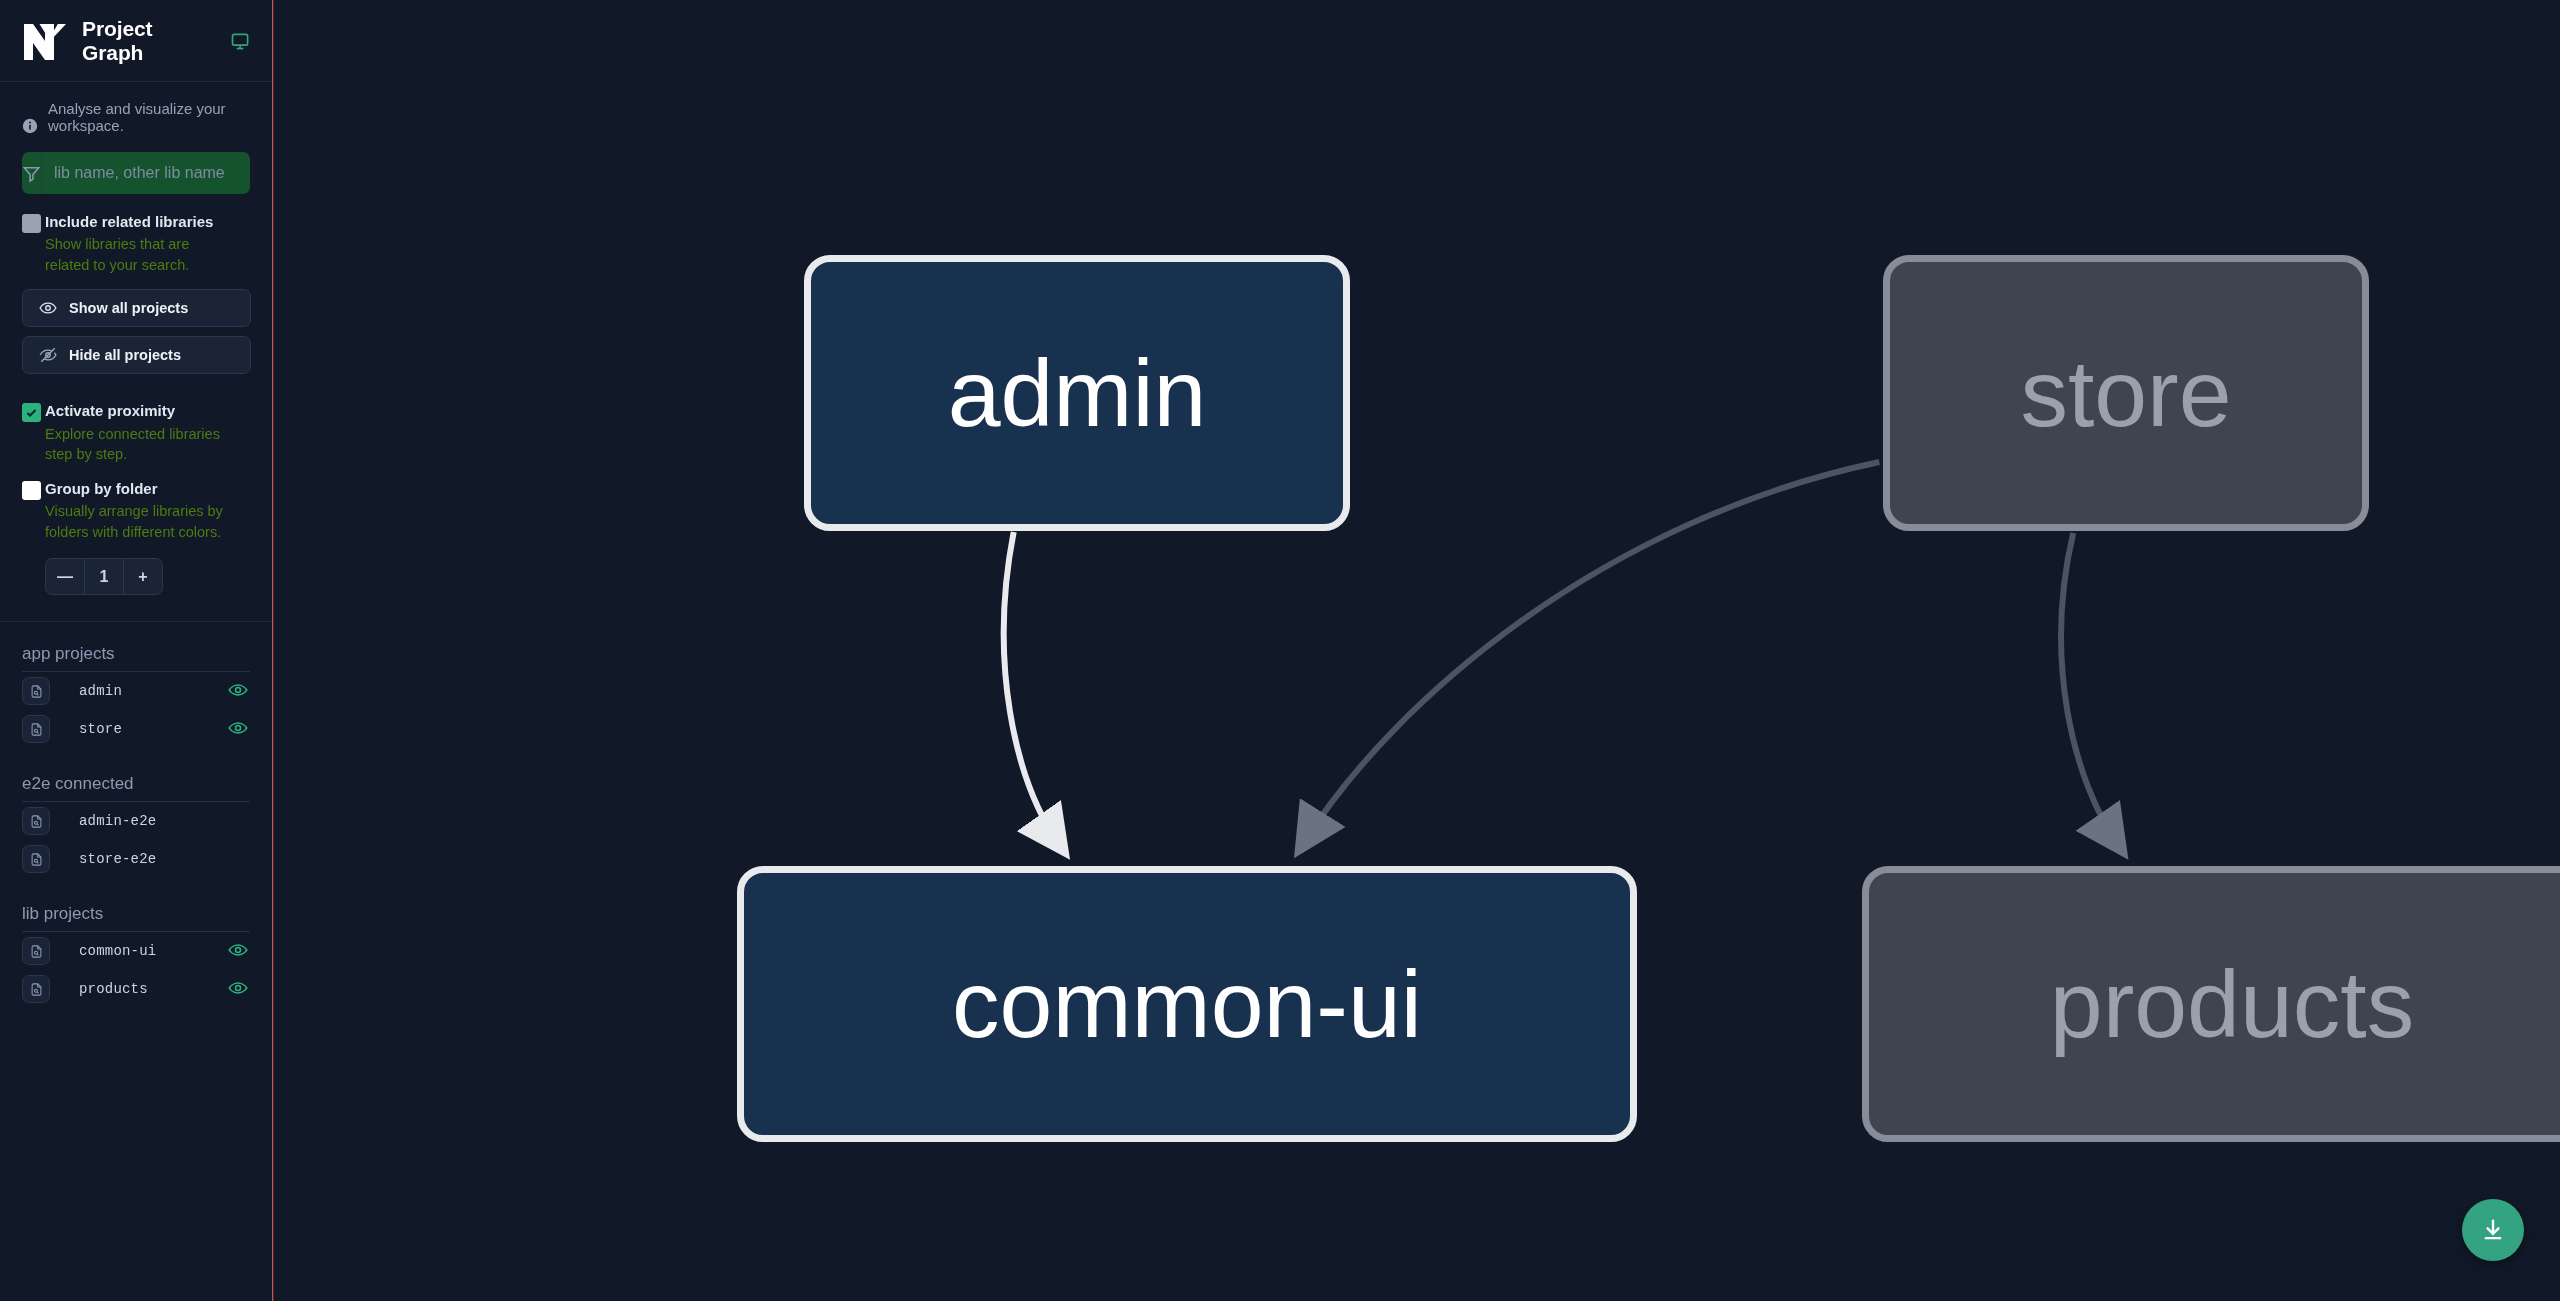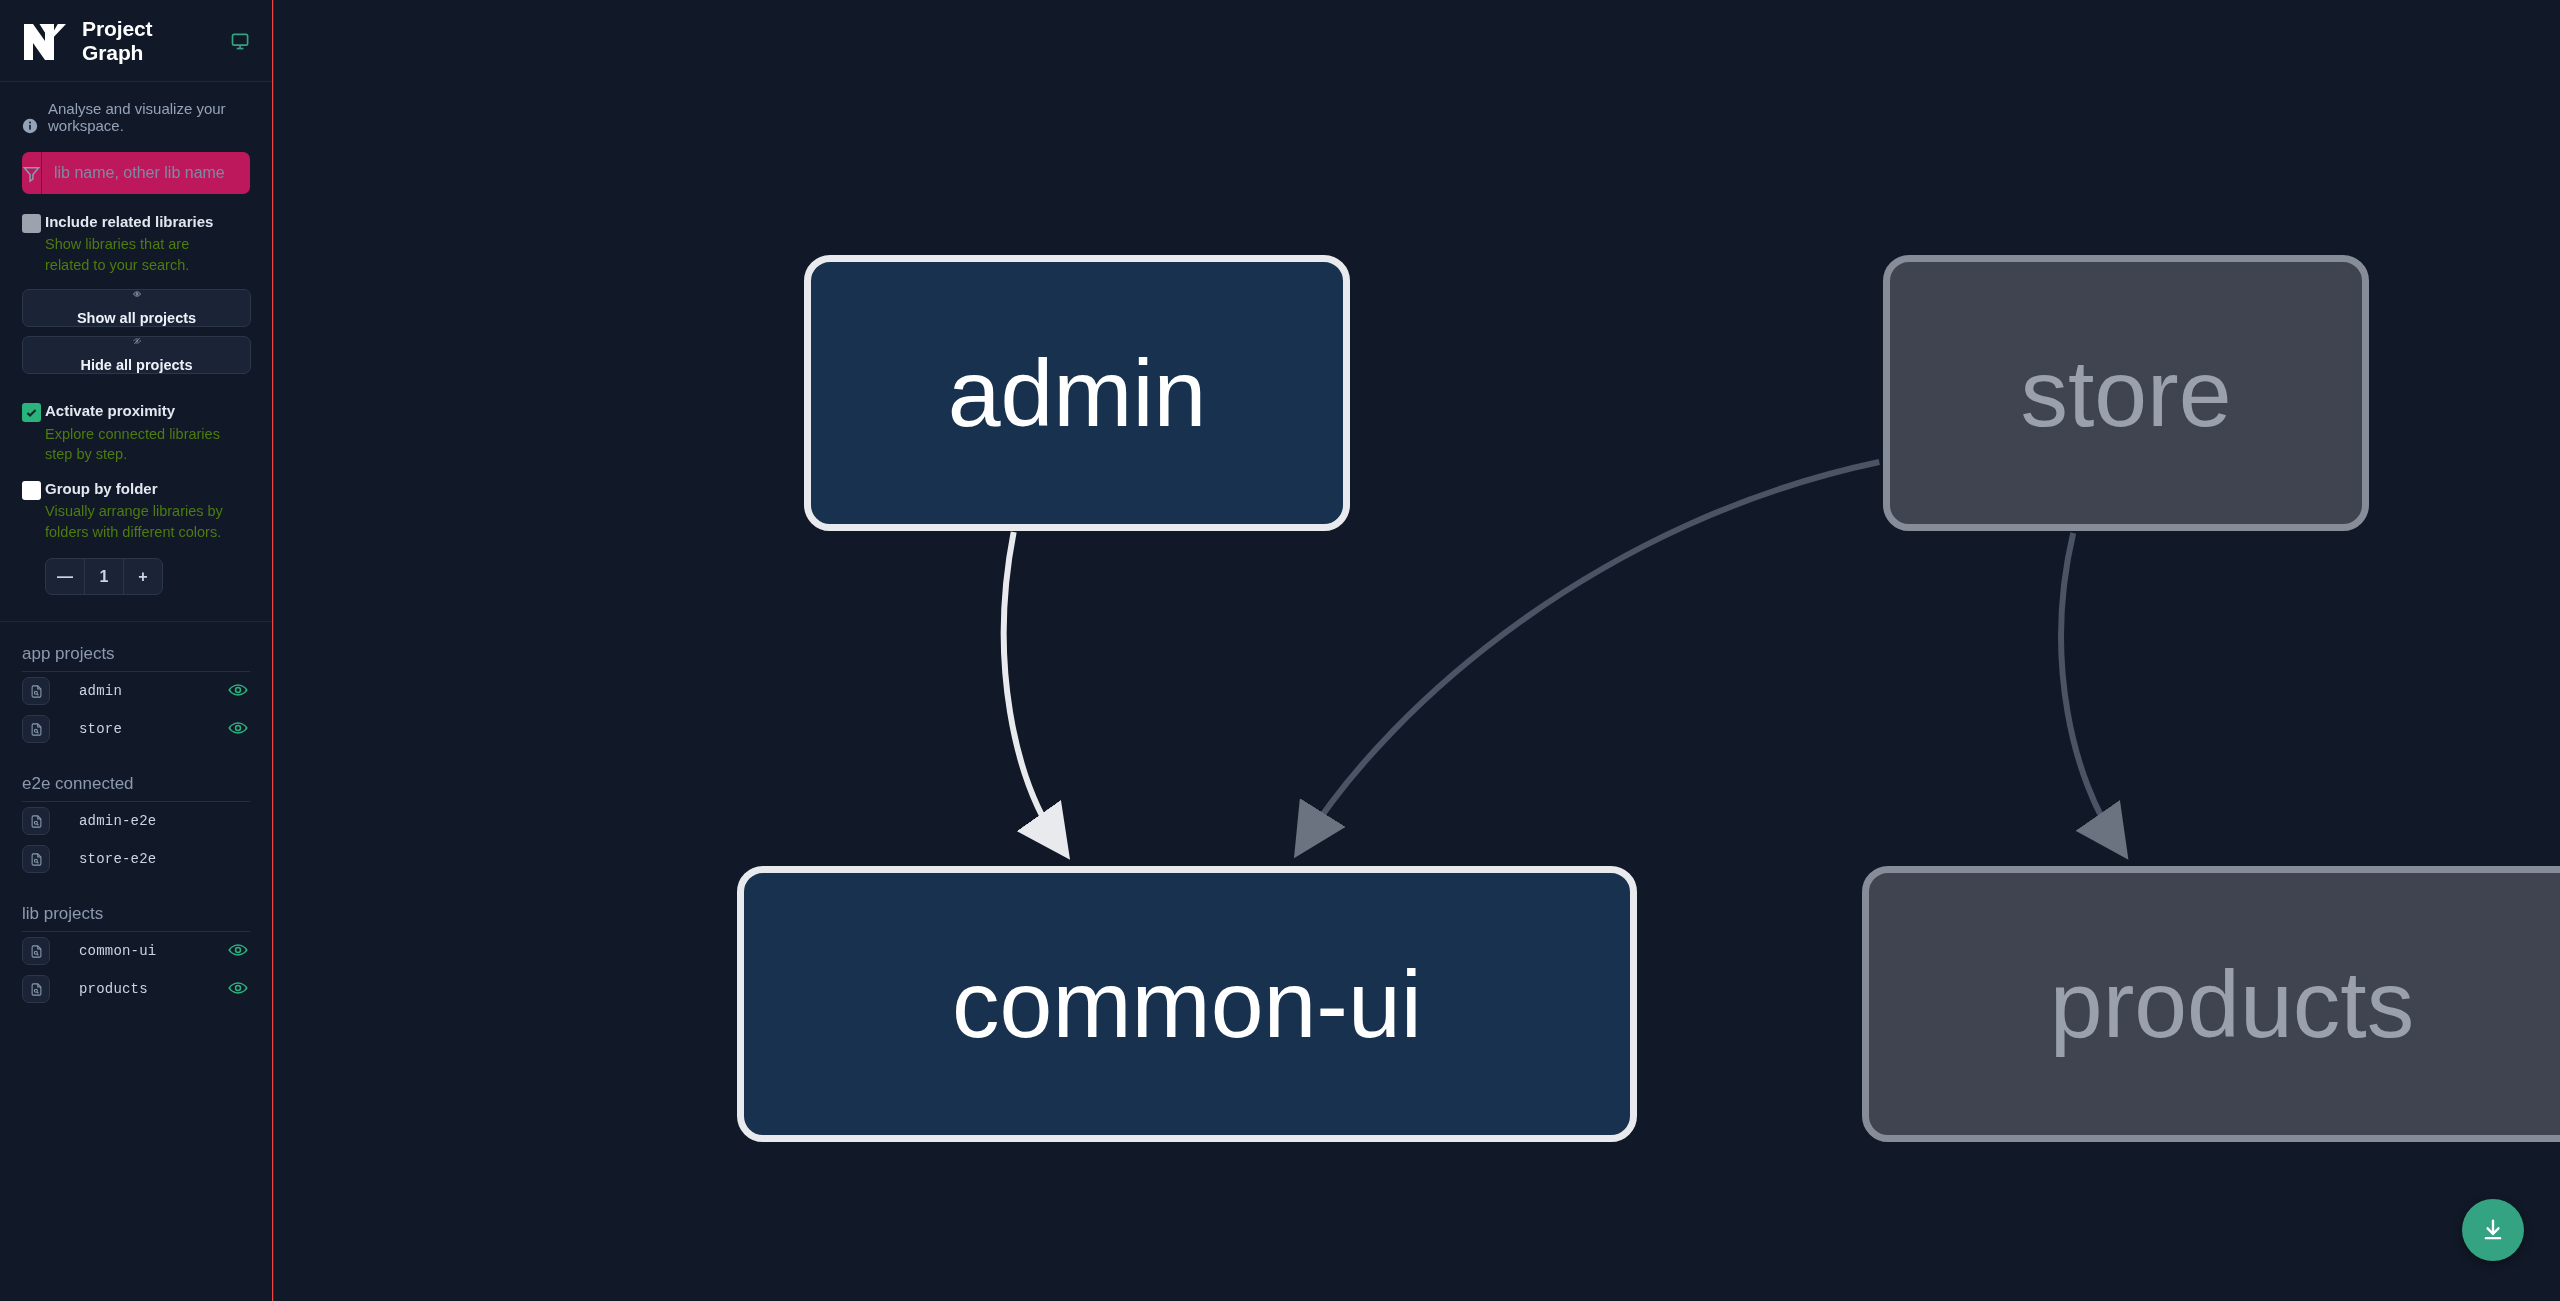--- a/index.html
+++ b/index.html
@@ -33,21 +33,21 @@
   .sb-tagline {
     display: flex; align-items: flex-end; gap: 10px;
     padding: 18px 22px 16px 22px;
     color: #94a3b8; font-size: 15px;
   }
   .info-icon { width: 16px; height: 16px; flex: 0 0 16px; }
 
   .search-row { padding: 2px 22px 0 22px; }
   .search-box {
     display: flex; align-items: center;
-    height: 42px; background: #be185d;
+    height: 42px; background: #14532d;
     border-radius: 7px; overflow: hidden;
   }
   .search-icon-wrap {
     width: 46px; height: 42px; display: flex;
     align-items: center; justify-content: center;
     border-right: 1px solid #29374b;
   }
   .search-input {
     flex: 1; height: 42px; background: transparent;
     border: 0; outline: none;
@@ -75,21 +75,20 @@
     width: 229px; height: 38px;
     background: #1b2troubles; 
     background: #1a2436;
     border: 1px solid #2b3649;
     border-radius: 7px;
     display: flex; align-items: center; gap: 12px;
     padding: 0 16px; cursor: pointer;
     color: #eef2f7; font-size: 14.5px; font-weight: 700;
     font-family: "Liberation Sans", sans-serif;
     margin-bottom: 9px;
-    flex-direction: column;
   }
 
   .stepper {
     display: flex; margin: 16px 0 0 45px;
     border: 1px solid #2b3649; border-radius: 7px;
     overflow: hidden; width: 118px; height: 37px;
     background: #1a2436;
   }
   .stepper > div {
     flex: 1; display: flex; align-items: center; justify-content: center;

